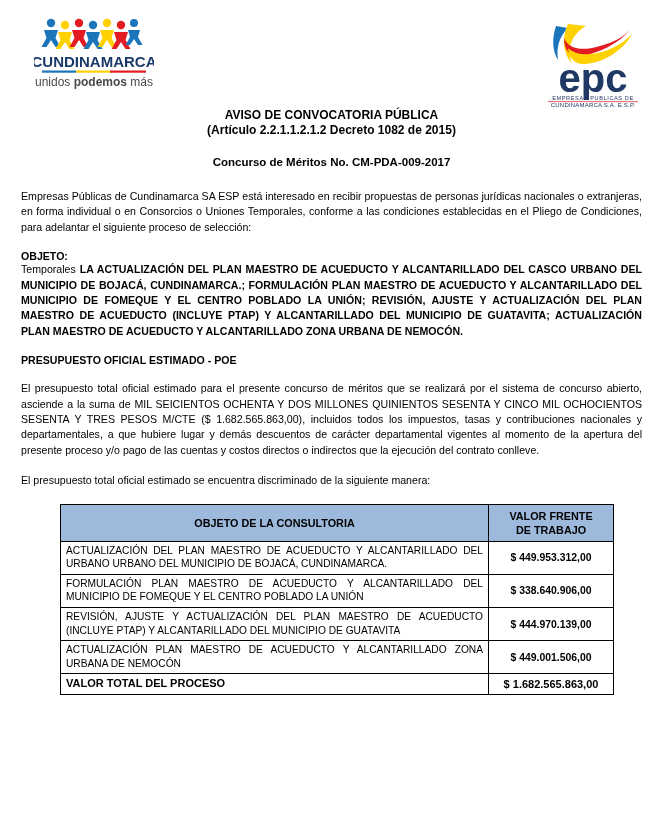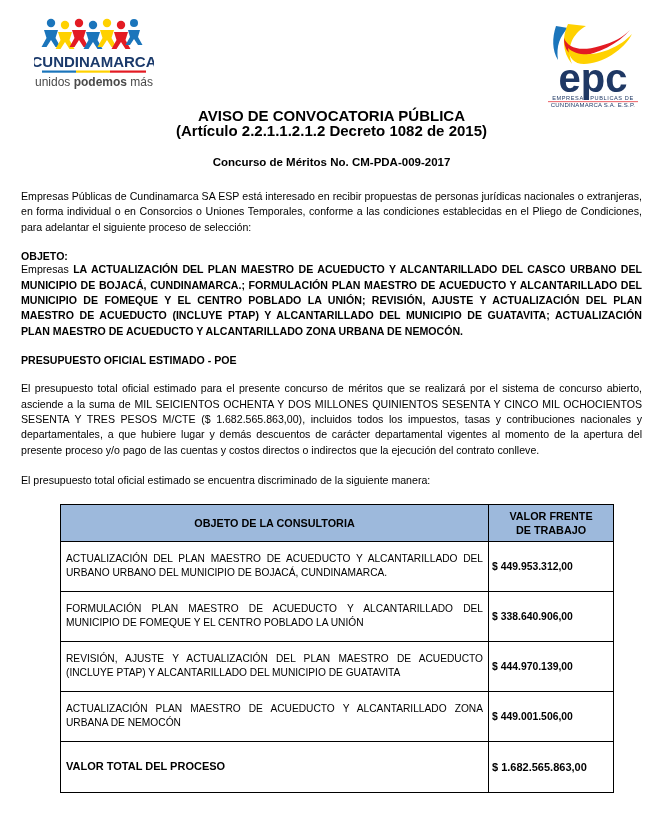--- a/index.html
+++ b/index.html
@@ -37,21 +37,21 @@
     width: 110px;
     height: 88px;
   }
 
   
   .title-block {
     text-align: center;
     margin-top: 8px;
   }
   .title-line {
-    font-size: 15px;
+    font-size: 12px;
     font-weight: bold;
     line-height: 15px;
   }
   .subtitle-line {
     font-size: 11.5px;
     font-weight: bold;
     line-height: 15px;
     margin-top: 17px;
     text-align: center;
   }
@@ -112,22 +112,22 @@
   td.cell-objeto {
     font-size: 10.2px;
     line-height: 13.6px;
     text-align: justify;
     text-align-last: left;
     padding: 2px 5px 3px 5px;
   }
   td.cell-valor {
     font-size: 10.4px;
     font-weight: bold;
-    text-align: left;
-    padding: 19px 3px;
+    text-align: center;
+    padding: 2px 3px;
     white-space: nowrap;
   }
   tr.total td.cell-objeto {
     font-weight: bold;
     font-size: 11px;
     padding-top: 3px;
     padding-bottom: 3px;
   }
   tr.total td.cell-valor {
     font-size: 11px;
@@ -217,21 +217,21 @@
 
   <div class="gap-lg"></div>
 
   <p class="para">Empresas Públicas de Cundinamarca SA ESP está interesado en recibir propuestas de personas jurídicas nacionales o extranjeras, en forma individual o en Consorcios o Uniones Temporales, conforme a las condiciones establecidas en el Pliego de Condiciones, para adelantar el siguiente proceso de selección:</p>
 
   <div class="gap-md"></div>
 
   <p class="section-head">OBJETO:</p>
 
   <p class="objeto-body">
-    <span class="lead">Empresas</span>
+    <span class="lead">Temporales</span>
     <span class="strong">LA ACTUALIZACIÓN DEL PLAN MAESTRO DE ACUEDUCTO Y ALCANTARILLADO DEL CASCO URBANO DEL MUNICIPIO DE BOJACÁ, CUNDINAMARCA.; FORMULACIÓN PLAN MAESTRO DE ACUEDUCTO Y ALCANTARILLADO  DEL MUNICIPIO DE FOMEQUE Y EL CENTRO POBLADO LA UNIÓN; REVISIÓN, AJUSTE Y ACTUALIZACIÓN DEL PLAN MAESTRO DE ACUEDUCTO (INCLUYE PTAP) Y ALCANTARILLADO DEL MUNICIPIO DE GUATAVITA; ACTUALIZACIÓN PLAN MAESTRO DE ACUEDUCTO Y ALCANTARILLADO ZONA URBANA DE NEMOCÓN.</span>
   </p>
 
   <div class="gap-md"></div>
 
   <p class="section-head">PRESUPUESTO OFICIAL ESTIMADO - POE</p>
 
   <div class="gap-md"></div>
 
   <p class="para"><span>El presupuesto total oficial estimado para el presente concurso de méritos que se realizará por el sistema de concurso abierto, asciende a la suma de </span><span class="b">MIL SEICIENTOS OCHENTA Y DOS MILLONES QUINIENTOS SESENTA Y CINCO MIL OCHOCIENTOS SESENTA Y TRES PESOS M/CTE ($ 1.682.565.863,00)</span><span>, incluidos todos los impuestos, tasas y contribuciones nacionales y departamentales, a que hubiere lugar y demás descuentos de carácter departamental vigentes al momento de la apertura del presente proceso y/o pago de las cuentas y costos directos o indirectos que la ejecución del contrato conlleve.</span></p>

